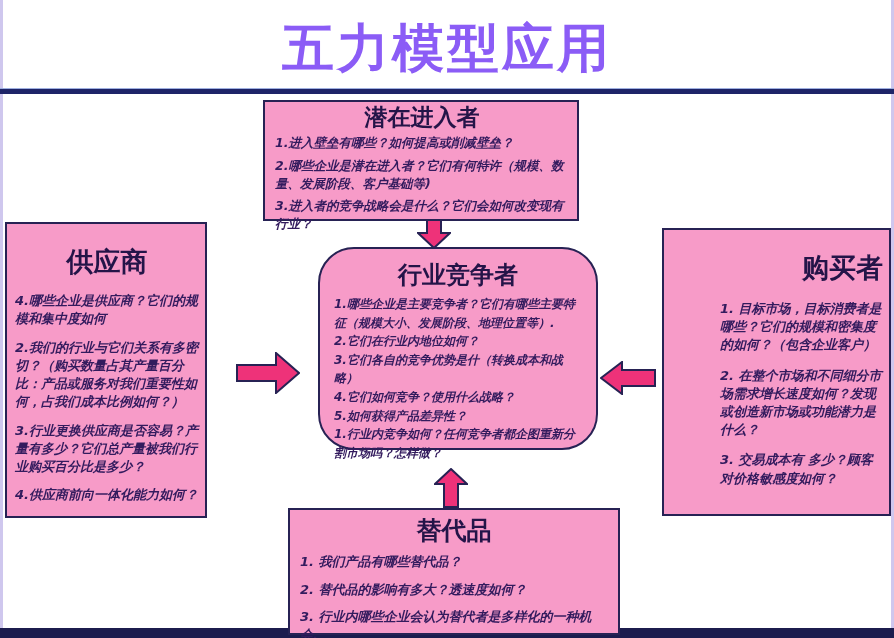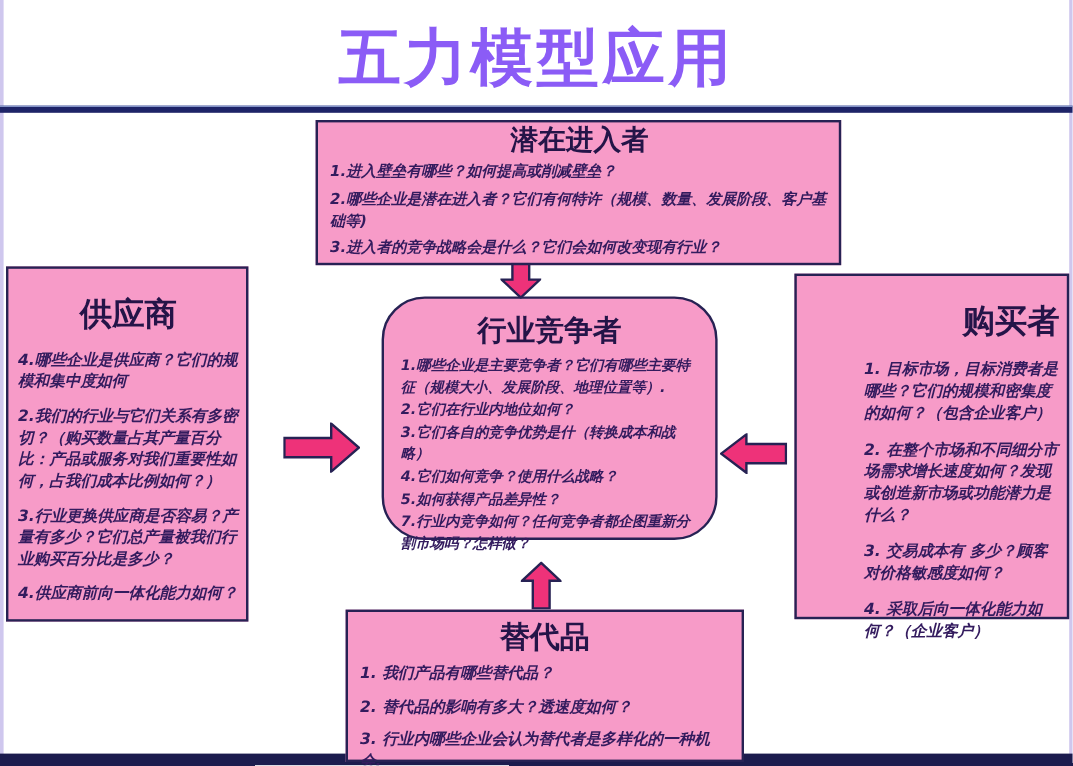--- a/index.html
+++ b/index.html
@@ -39,21 +39,21 @@
     border:2px solid #272254;
     color:#331B5E;
     box-sizing:border-box;
     z-index:2;
   }
   .box h2{
     margin:0;text-align:center;font-weight:bold;color:#241448;
   }
   .item{font-weight:bold;font-style:italic;}
   
-  #box-top{left:263px;top:100px;width:438px;height:121px;padding:2px 8px 2px 10px;}
+  #box-top{left:263px;top:100px;width:316px;height:121px;padding:2px 8px 2px 10px;}
   #box-top h2{font-size:23px;line-height:1.15;margin-bottom:2px;}
   #box-top .item{font-size:12.5px;line-height:1.45;margin:4px 0;}
   
   #box-left{left:5px;top:222px;width:202px;height:296px;padding:4px 6px 4px 8px;}
   #box-left h2{font-size:27px;margin:16px 0 12px;}
   #box-left .item{font-size:13px;line-height:1.38;margin-bottom:11px;}
   
   #box-center{left:318px;top:247px;width:280px;height:203px;border-radius:36px;padding:4px 14px;}
   #box-center h2{font-size:24px;margin:6px 0 4px;}
   #box-center .item{font-size:12px;line-height:1.55;}
@@ -100,29 +100,28 @@
     <div class="item">4.供应商前向一体化能力如何？</div>
   </div>
 
   <div class="box" id="box-center">
     <h2>行业竞争者</h2>
     <div class="item">1.哪些企业是主要竞争者？它们有哪些主要特征（规模大小、发展阶段、地理位置等）.</div>
     <div class="item">2.它们在行业内地位如何？</div>
     <div class="item">3.它们各自的竞争优势是什（转换成本和战略）</div>
     <div class="item">4.它们如何竞争？使用什么战略？</div>
     <div class="item">5.如何获得产品差异性？</div>
-    <div class="item">7.行业内竞争如何？任何竞争者都企图重新分割市场吗？怎样做？</div>
+    <div class="item">1.行业内竞争如何？任何竞争者都企图重新分割市场吗？怎样做？</div>
   </div>
 
   <div class="box" id="box-right">
     <h2>购买者</h2>
     <div class="item">1. 目标市场，目标消费者是哪些？它们的规模和密集度的如何？（包含企业客户）</div>
     <div class="item">2. 在整个市场和不同细分市场需求增长速度如何？发现或创造新市场或功能潜力是什么？</div>
     <div class="item">3. 交易成本有 多少？顾客对价格敏感度如何？</div>
-    <div class="item">4. 采取后向一体化能力如何？（企业客户）</div>
   </div>
 
   <div class="box" id="box-bottom">
     <h2>替代品</h2>
     <div class="item">1. 我们产品有哪些替代品？</div>
     <div class="item">2. 替代品的影响有多大？透速度如何？</div>
     <div class="item">3. 行业内哪些企业会认为替代者是多样化的一种机会.</div>
   </div>
 
   <div class="arrow" id="arrow-down">

